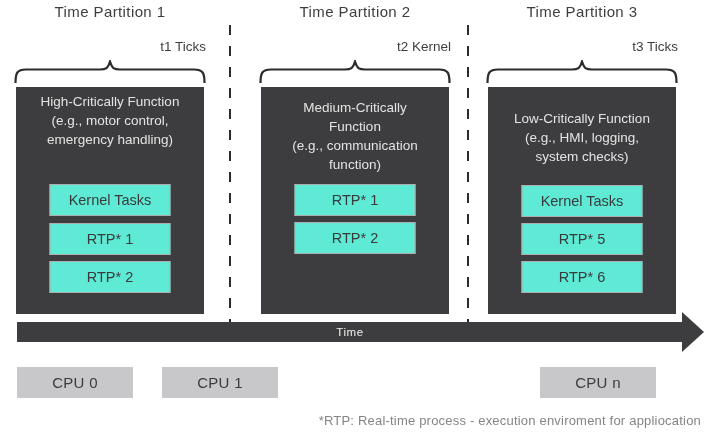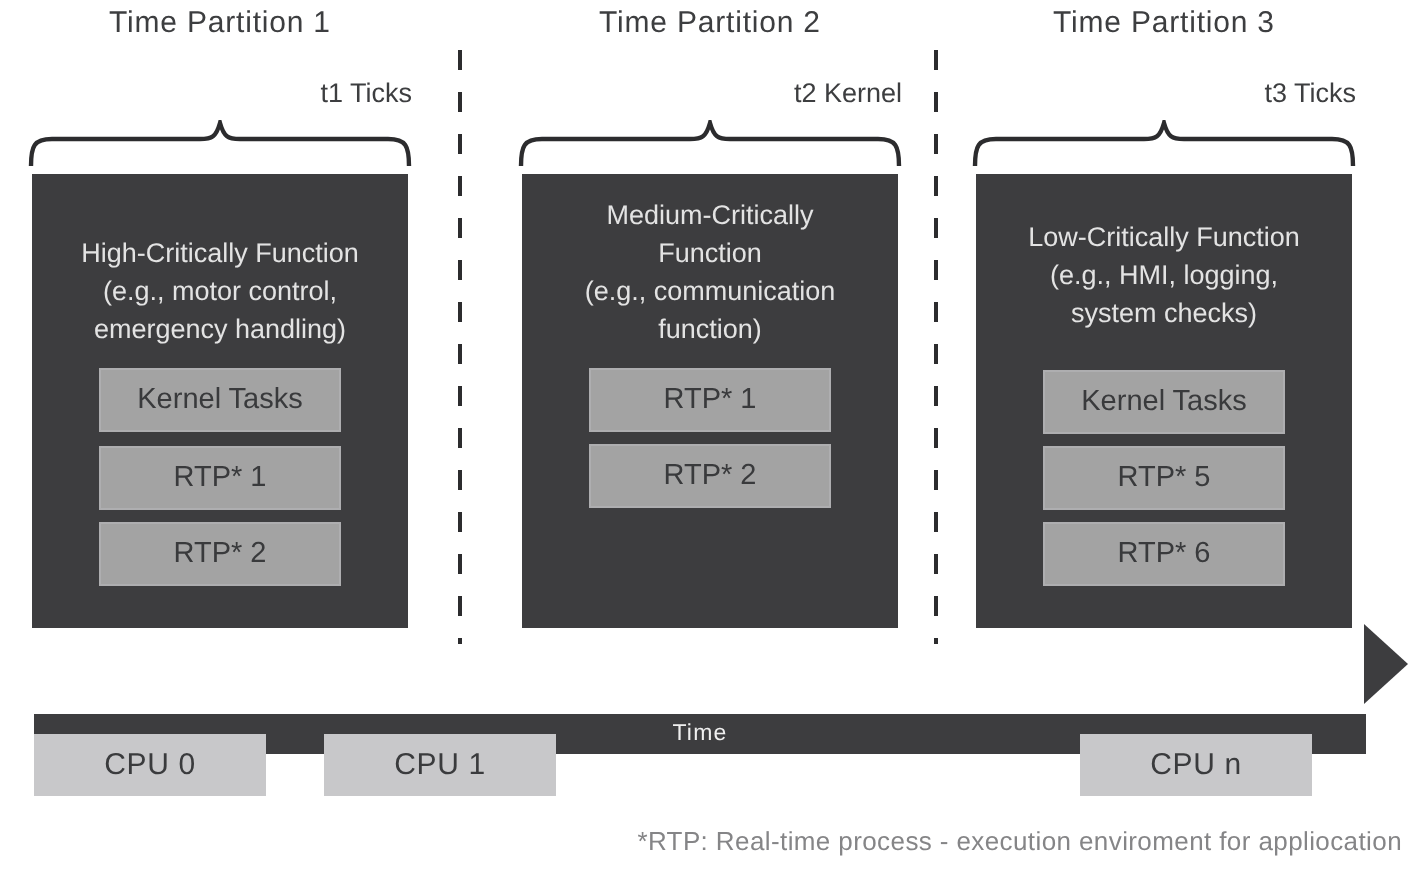--- a/index.html
+++ b/index.html
@@ -27,33 +27,33 @@
     background: #3d3d3f;
   }
   .func-text {
     position: absolute; top: 0; left: 0; width: 100%;
     text-align: center; font-size: 13.5px; line-height: 19px;
     color: #e3e3e3; white-space: pre-line;
   }
   .task {
     position: absolute; left: 50%; transform: translateX(-50%);
     width: 119px; height: 30px;
-    background: #a3a3a3; border: 1px solid #aeaeb0;
+    background: #5eead4; border: 1px solid #aeaeb0;
     display: flex; align-items: center; justify-content: center;
     font-size: 14.5px; color: #393a3c;
   }
   .dash-line {
     position: absolute; top: 25px; height: 297px; width: 2px;
     background: repeating-linear-gradient(to bottom,
       #2c2c2e 0px, #2c2c2e 10px, transparent 10px, transparent 21px);
   }
   .time-bar {
     position: absolute; left: 17px; top: 322px; width: 666px; height: 20px;
     background: #3d3d3f;
-    display: flex; align-items: center; justify-content: center; margin-top: 35px;
+    display: flex; align-items: center; justify-content: center;
   }
   .time-label { color: #efefef; font-size: 11.5px; letter-spacing: 0.6px; }
   .arrow-head {
     position: absolute; left: 682px; top: 312px; width: 0; height: 0;
     border-left: 22px solid #3d3d3f;
     border-top: 20px solid transparent;
     border-bottom: 20px solid transparent;
   }
   .cpu {
     position: absolute; top: 351px; width: 116px; height: 31px;
@@ -71,21 +71,21 @@
 
 <div class="canvas">
 
   <div class="partition" style="left:14px">
     <div class="p-title">Time Partition 1</div>
     <div class="p-ticks">t1 Ticks</div>
     <svg class="brace" viewBox="0 0 192 24">
       <path d="M 1.5 23 C 1.5 13 3 9.5 12 9.5 L 86 9.5 C 92 9.5 94 8.5 96 1.5 C 98 8.5 100 9.5 106 9.5 L 180 9.5 C 189 9.5 190.5 13 190.5 23" fill="none" stroke="#2c2c2e" stroke-width="2.2"></path>
     </svg>
     <div class="dark-box">
-      <div class="func-text" style="padding-top:30px">High-Critically Function
+      <div class="func-text" style="padding-top:5px">High-Critically Function
 (e.g., motor control,
 emergency handling)</div>
       <div class="task" style="top:97px">Kernel Tasks</div>
       <div class="task" style="top:136px">RTP* 1</div>
       <div class="task" style="top:174px">RTP* 2</div>
     </div>
   </div>
 
   <div class="partition" style="left:259px">
     <div class="p-title">Time Partition 2</div>

